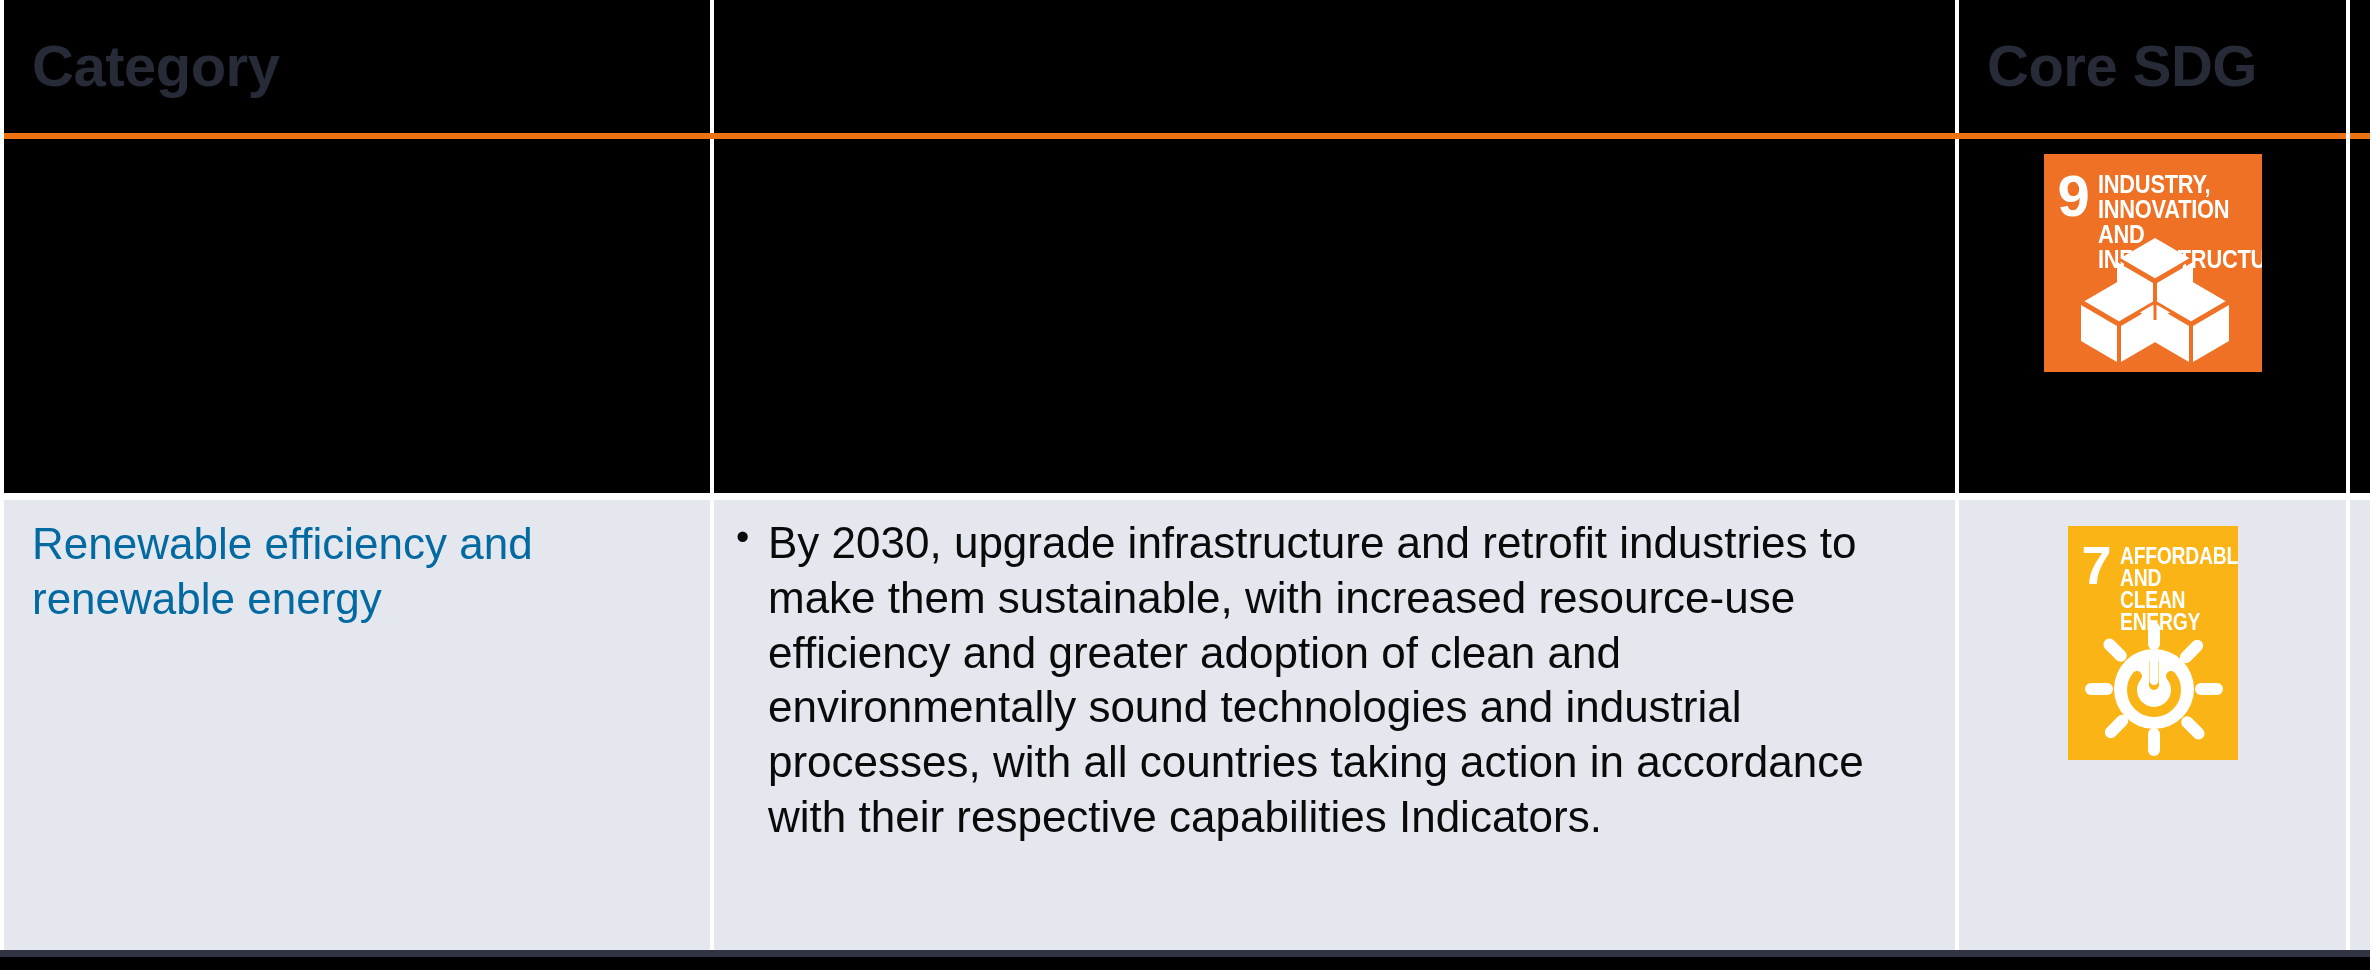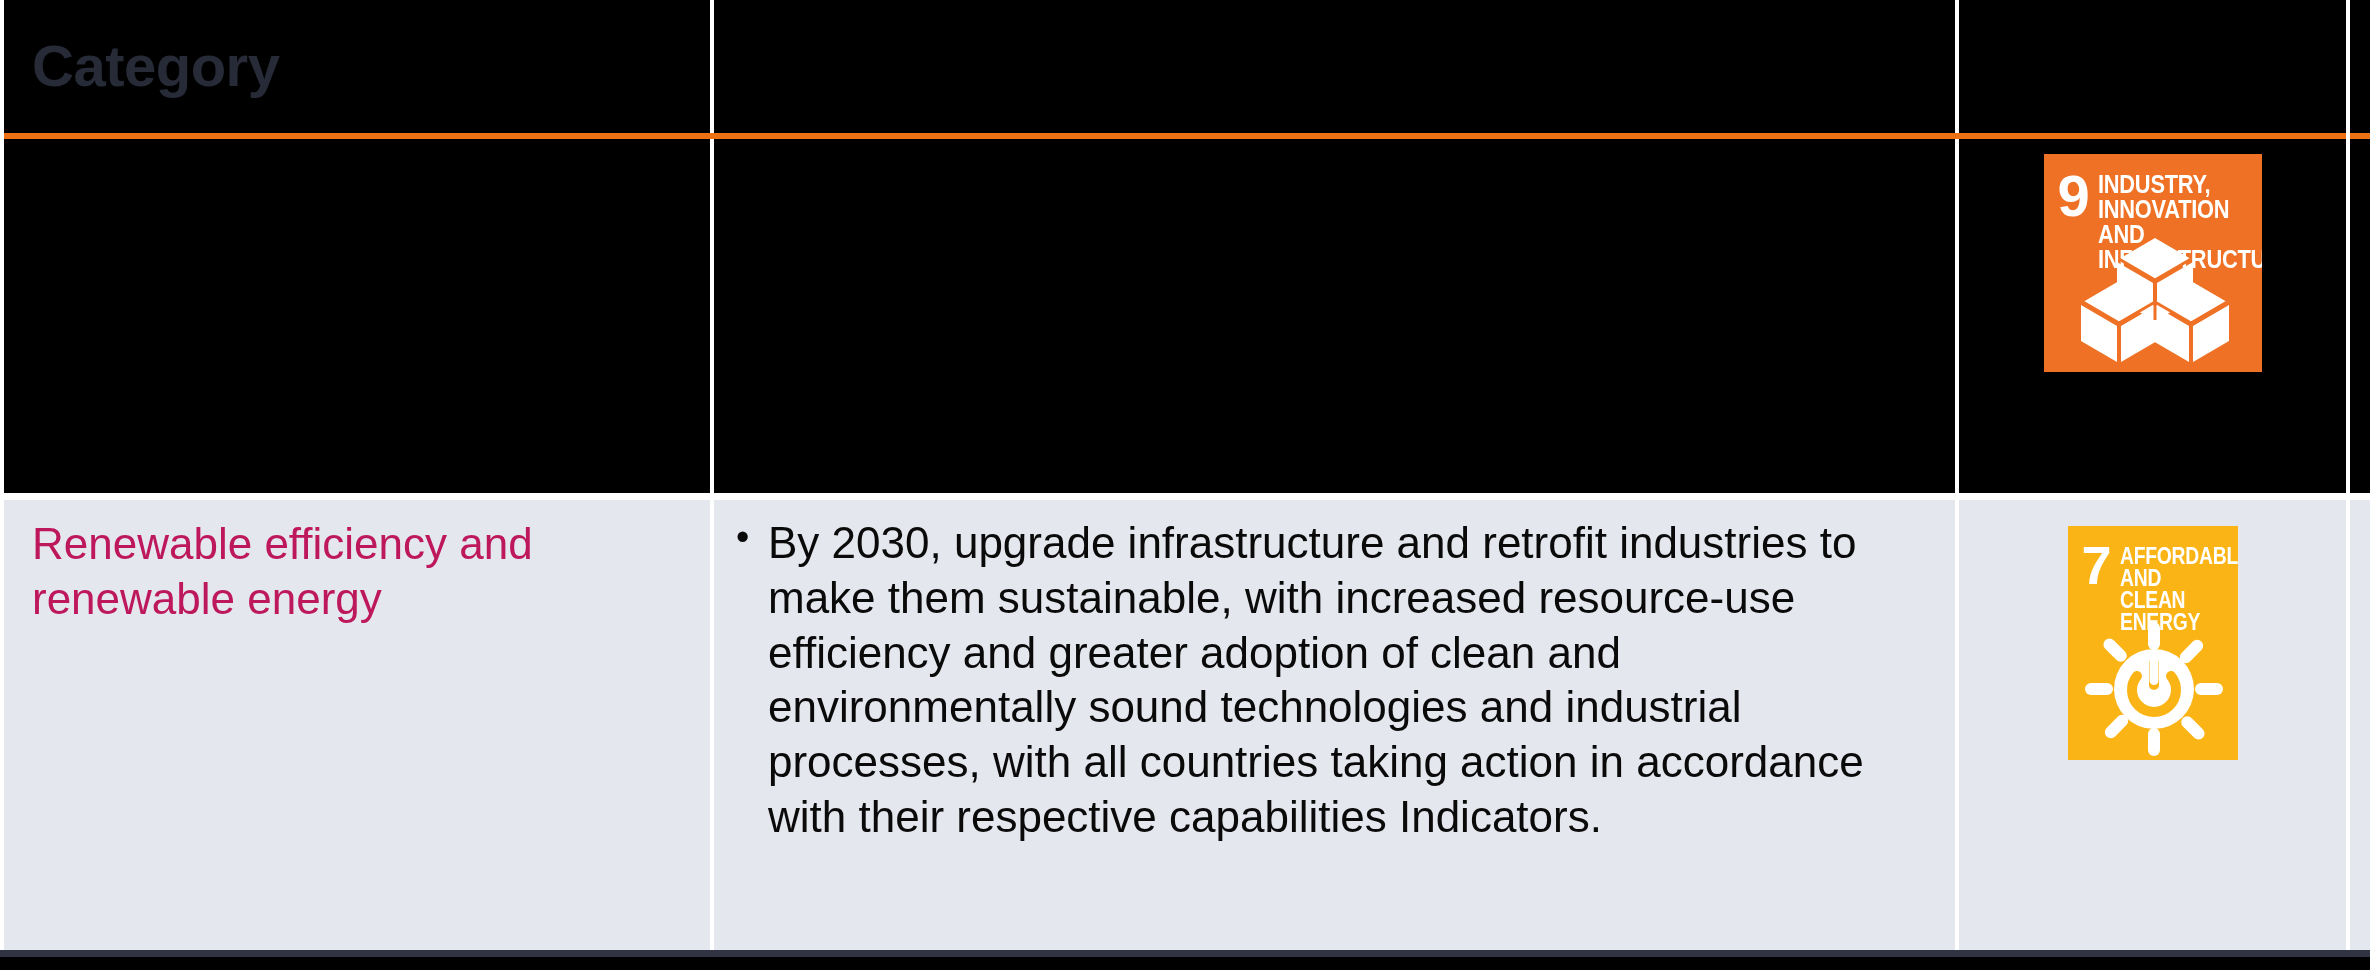--- a/index.html
+++ b/index.html
@@ -147,21 +147,21 @@
     width: 4px;
     height: 450px;
     background: #ffffff;
   }
   #rddiv-1 { left: 710px; }
   #rddiv-2 { left: 1955px; }
 
   .cell-text {
     font-size: 44px;
     line-height: 1.26;
-    color: #be185d;
+    color: #0369a1;
   }
   .bullet-list {
     margin: 0;
     padding: 0;
     list-style: none;
   }
   .bullet-item {
     position: relative;
     padding-left: 34px;
     font-size: 44px;
@@ -258,20 +258,23 @@
 </style>
 </head>
 <body>
 
 <div id="table-root">
 
   <div class="header-row">
     <div class="header-cell" id="hc-category">
       <span class="htext">Category</span>
     </div>
+    <div class="header-cell" id="hc-coresdg">
+      <span class="htext">Core SDG</span>
+    </div>
   </div>
   <div class="hdiv" id="hdiv-1"></div>
   <div class="hdiv" id="hdiv-2"></div>
 
   <div id="accent-rule"></div>
 
   <div class="row-black">
     <div class="rb-cell" id="rb-category">
       <span></span>
     </div>

